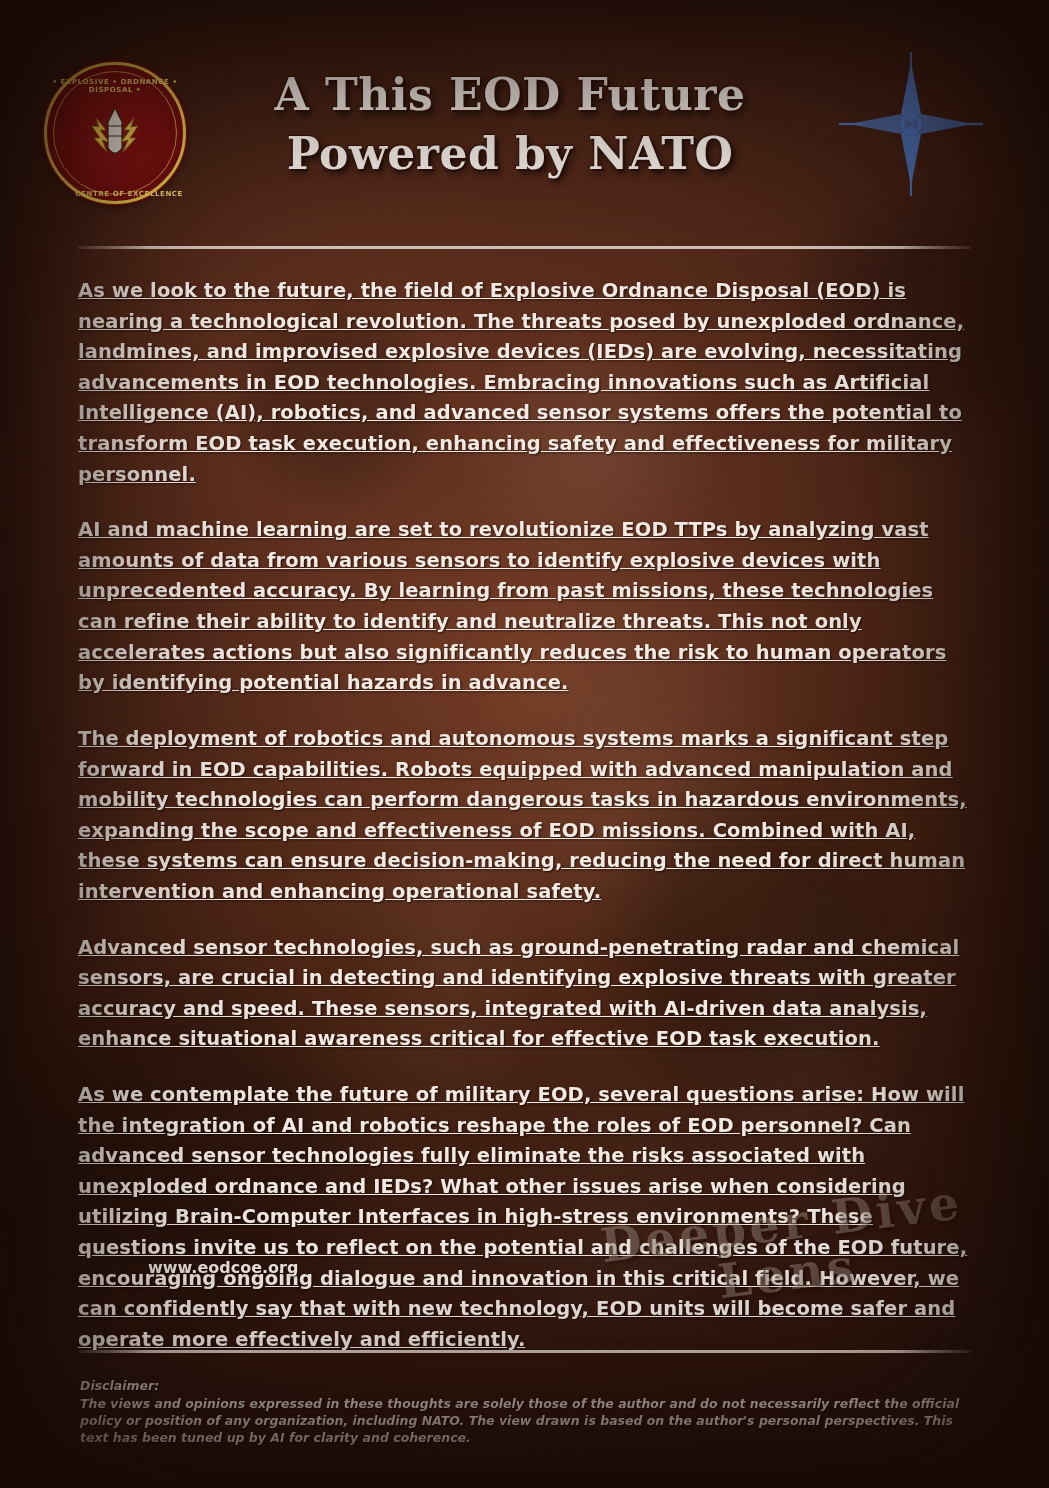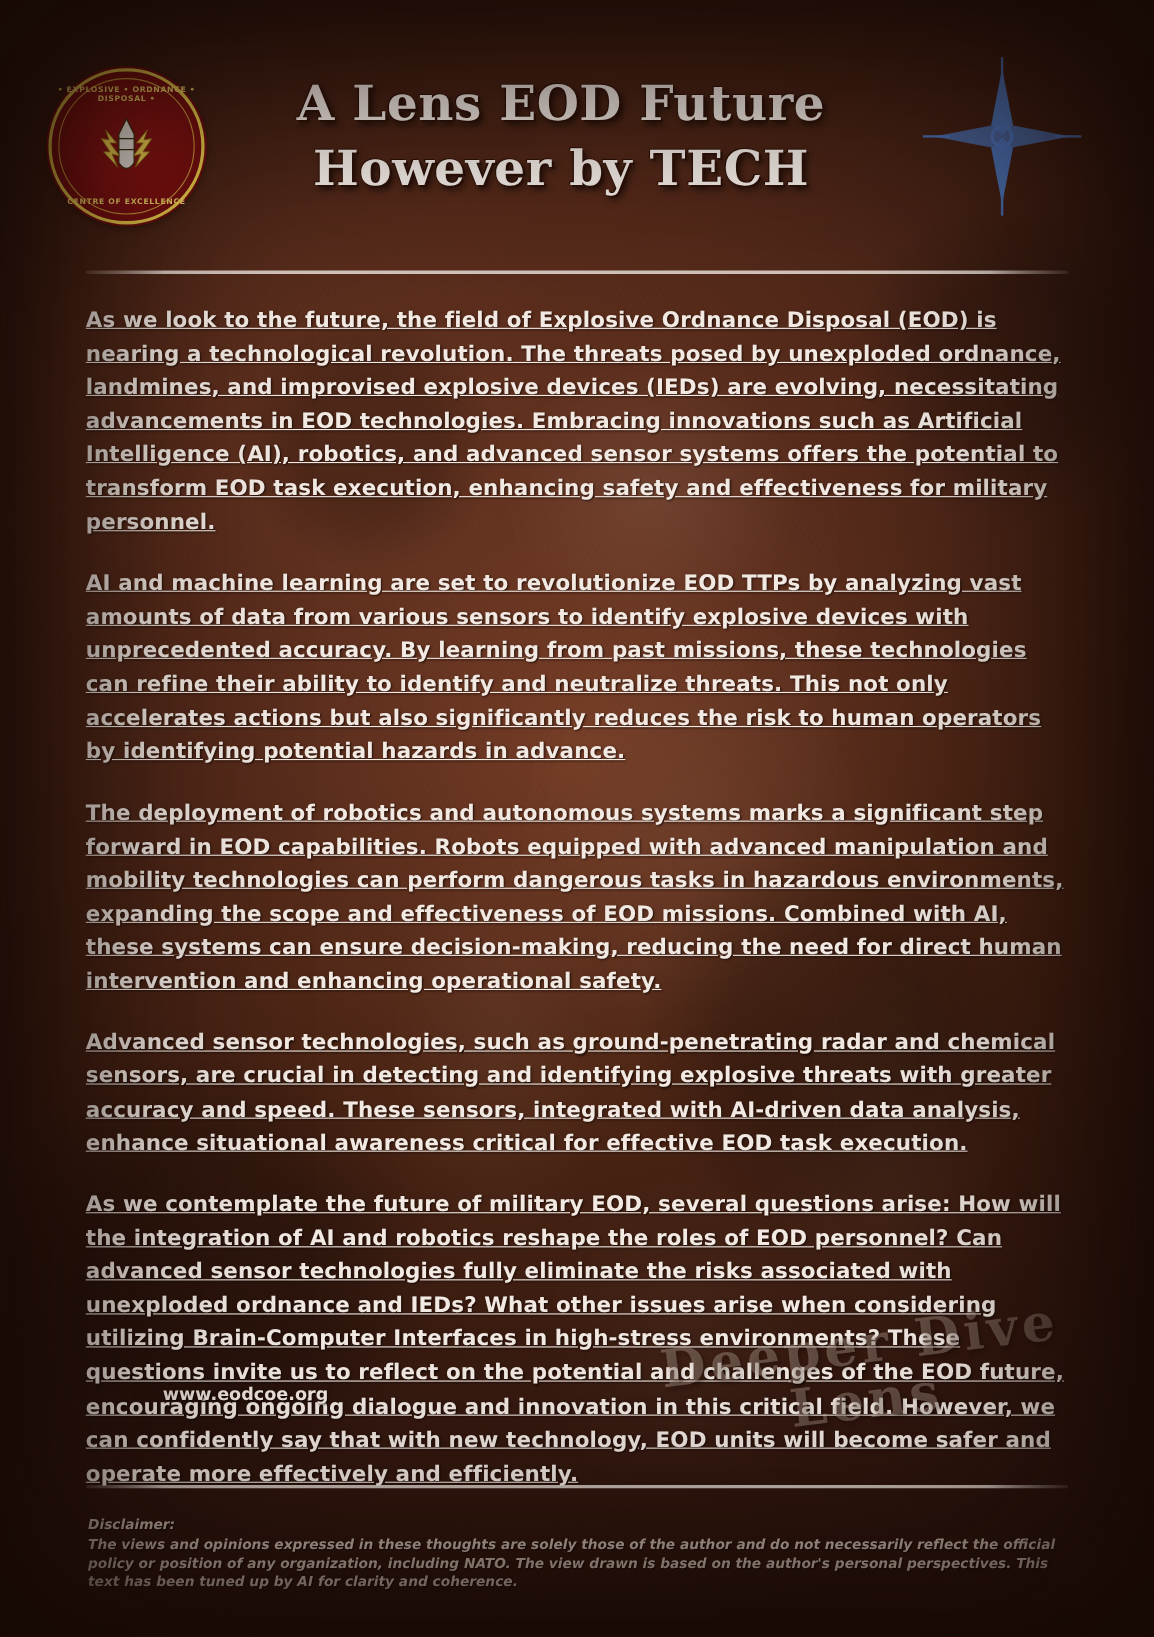--- a/index.html
+++ b/index.html
@@ -89,21 +89,21 @@
     position: absolute;
     left: 0; right: 0;
     text-align: center;
     color: #f0d469;
     font-size: 7px;
     letter-spacing: 0.6px;
     font-weight: bold;
     font-family: "DejaVu Sans", sans-serif;
   }
   .crest-top { top: 13px; }
-  .crest-bottom { bottom: 14px; }
+  .crest-bottom { bottom: 3px; text-align: right; }
 
   .title-wrap {
     position: absolute;
     left: 200px;
     top: 66px;
     width: 620px;
     text-align: center;
   }
   .title-line {
     font-family: "DejaVu Serif", serif;
@@ -226,22 +226,22 @@
       <div class="crest-bottom">CENTRE OF EXCELLENCE</div>
       <svg width="74" height="74" viewBox="0 0 74 74" aria-hidden="true">
         <path d="M37 12 L44 26 L44 52 Q37 62 30 52 L30 26 Z" fill="#e9e3dc" stroke="#3a2a10" stroke-width="1.2"></path>
         <path d="M30 30 L44 30 M30 40 L44 40" stroke="#3a2a10" stroke-width="1"></path>
         <path d="M18 22 L28 34 L22 34 L31 46 L24 44 L29 56 L16 42 L22 42 L14 30 L21 31 Z" fill="#f0cf52" stroke="#8a6a12" stroke-width="0.8"></path>
         <path d="M56 22 L46 34 L52 34 L43 46 L50 44 L45 56 L58 42 L52 42 L60 30 L53 31 Z" fill="#f0cf52" stroke="#8a6a12" stroke-width="0.8"></path>
       </svg>
     </div>
 
     <div class="title-wrap">
-      <div class="title-line">A Lens EOD Future</div>
-      <div class="title-line">However by TECH</div>
+      <div class="title-line">A This EOD Future</div>
+      <div class="title-line">Powered by NATO</div>
     </div>
 
     <div class="compass">
       <svg width="152" height="152" viewBox="0 0 152 152" aria-hidden="true">
         <g stroke="#4a78c4" stroke-width="2.2" opacity="0.95">
           <line x1="76" y1="4" x2="76" y2="28"></line>
           <line x1="76" y1="124" x2="76" y2="148"></line>
           <line x1="4" y1="76" x2="28" y2="76"></line>
           <line x1="124" y1="76" x2="148" y2="76"></line>
         </g>

